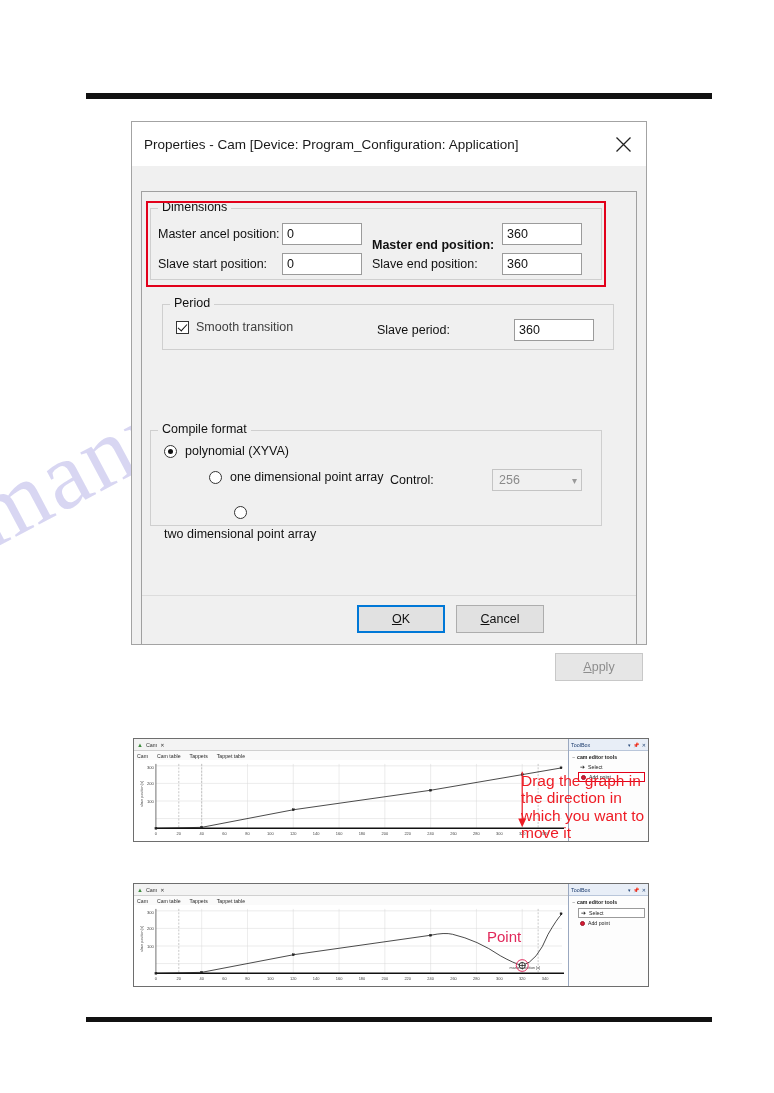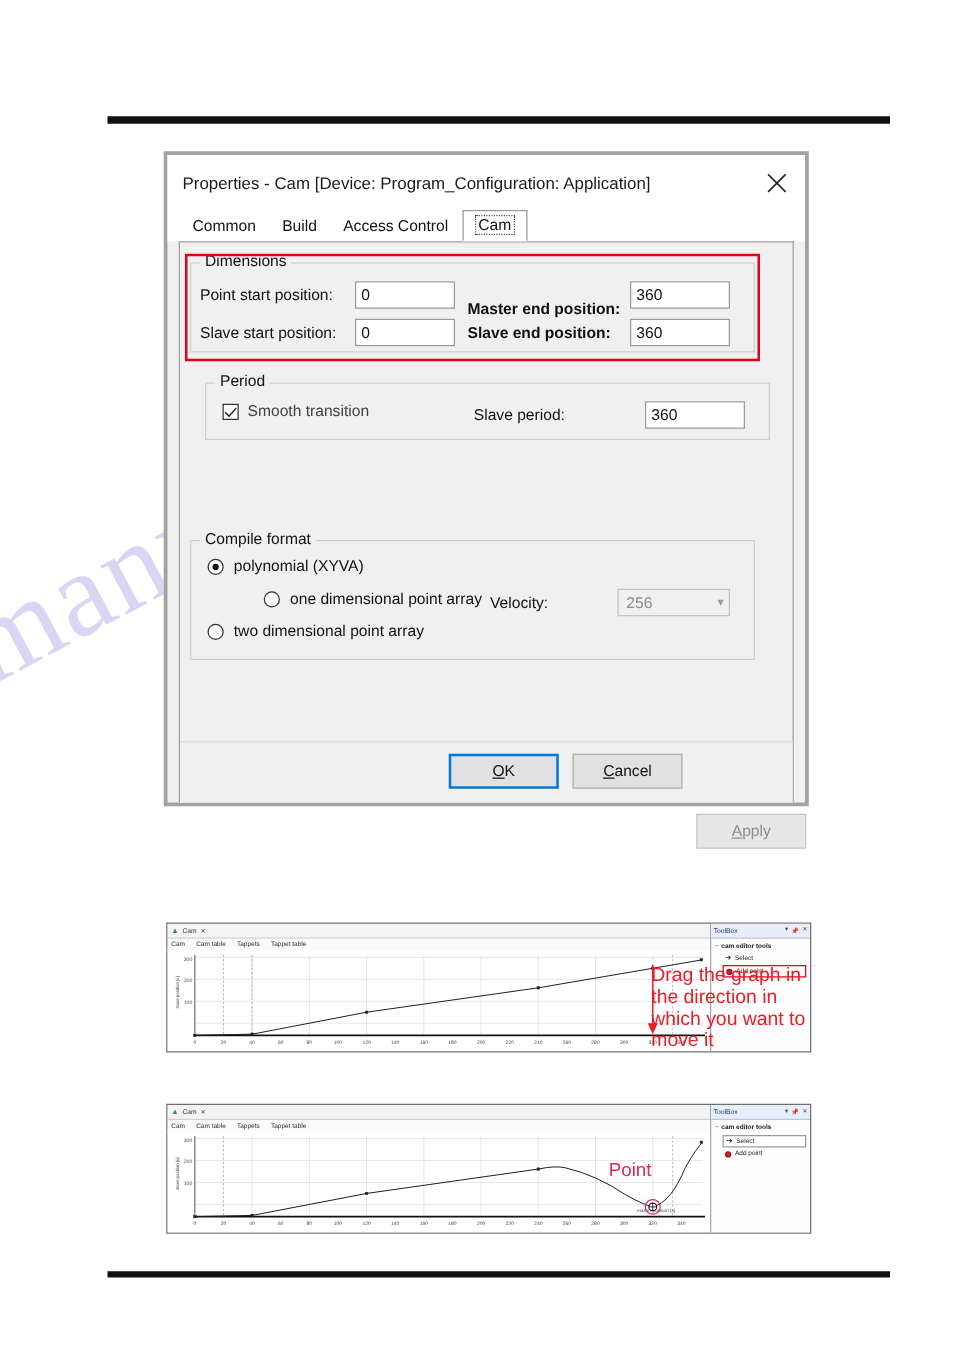--- a/index.html
+++ b/index.html
@@ -22,21 +22,21 @@
   }
 
   
   .rule{position:absolute;left:86px;width:626px;background:#111;}
   .rule-top{top:93px;height:6px;}
   .rule-bottom{top:1017px;height:5px;}
 
   
   .dialog{
     position:absolute;left:131px;top:121px;width:516px;height:524px;
-    background:#f0f0f0;border:3px solid #a3a3a3;z-index:2;
+    background:#f0f0f0;border:1px solid #a3a3a3;z-index:2;
     box-sizing:border-box;
   }
   .dlg-title{
     height:44px;background:#ffffff;display:flex;align-items:center;
     padding:0 0 0 12px;box-sizing:border-box;position:relative;
   }
   .dlg-title .t{font-size:13.5px;color:#1a1a1a;}
   .close-x{
     position:absolute;right:0;top:0;width:45px;height:44px;
     display:flex;align-items:center;justify-content:center;cursor:pointer;
@@ -199,43 +199,37 @@
 
     <div class="dlg-title">
       <span class="t">Properties - Cam [Device: Program_Configuration: Application]</span>
       <span class="close-x">
         <svg width="17" height="17" viewBox="0 0 17 17">
             <path d="M1.5 1.5 L15.5 15.5 M15.5 1.5 L1.5 15.5" stroke="#222" stroke-width="1.3" fill="none"></path>
           </svg>
       </span>
     </div>
 
-    <div class="tabstrip">
-      <div class="tab"><span>Common</span></div>
-      <div class="tab"><span>Build</span></div>
-      <div class="tab"><span>Access Control</span></div>
-      <div class="tab sel"><span class="inner">Cam</span></div>
-    </div>
 
     <div class="panel">
 
       <div class="group" style="left:8px;top:16px;width:452px;height:72px;">
         <div class="frame"></div>
         <div class="legend">Dimensions</div>
 
-        <div class="lbl" style="left:8px;top:19px;">Point start position:</div>
+        <div class="lbl" style="left:8px;top:19px;">Master ancel position:</div>
         <input class="fld" style="left: 132px; top: 15px; width: 80px;" value="0">
 
         <div class="lbl" style="left:222px;top:30px;font-weight:bold;">Master end position:</div>
         <input class="fld" style="left: 352px; top: 15px; width: 80px;" value="360">
 
         <div class="lbl" style="left:8px;top:49px;">Slave start position:</div>
         <input class="fld" style="left: 132px; top: 45px; width: 80px;" value="0">
 
-        <div class="lbl" style="left:222px;top:49px;font-weight:bold;">Slave end position:</div>
+        <div class="lbl" style="left:222px;top:49px;">Slave end position:</div>
         <input class="fld" style="left: 352px; top: 45px; width: 80px;" value="360">
       </div>
       <div class="redbox" style="left:4px;top:9px;width:460px;height:86px;"></div>
 
       <div class="group" style="left:8px;top:112px;width:452px;height:46px;margin-left:12px;">
         <div class="frame"></div>
         <div class="legend">Period</div>
 
         <div class="cb" style="left:14px;top:16px;">
           <span class="box on"></span>
@@ -252,26 +246,26 @@
         <div class="legend">Compile format</div>
 
         <div class="rb" style="left:14px;top:14px;">
           <span class="dot on"></span>
           <span class="rt">polynomial (XYVA)</span>
         </div>
         <div class="rb" style="left:14px;top:40px;padding-left:45px;">
           <span class="dot"></span>
           <span class="rt">one dimensional point array</span>
         </div>
-        <div class="rb" style="left:14px;top:66px;">
+        <div class="rb" style="left:14px;top:76px;flex-direction:column;">
           <span class="dot"></span>
           <span class="rt">two dimensional point array</span>
         </div>
 
-        <div class="lbl" style="left:240px;top:43px;">Velocity:</div>
+        <div class="lbl" style="left:240px;top:43px;">Control:</div>
         <div class="combo" style="left:342px;top:39px;width:90px;">
           <span>256</span>
           <span class="chev">▾</span>
         </div>
       </div>
 
       <div class="btnrow">
         <div class="btn primary" style="left:215px;width:88px;">
           <span><u>O</u><span>K</span></span>
         </div>

